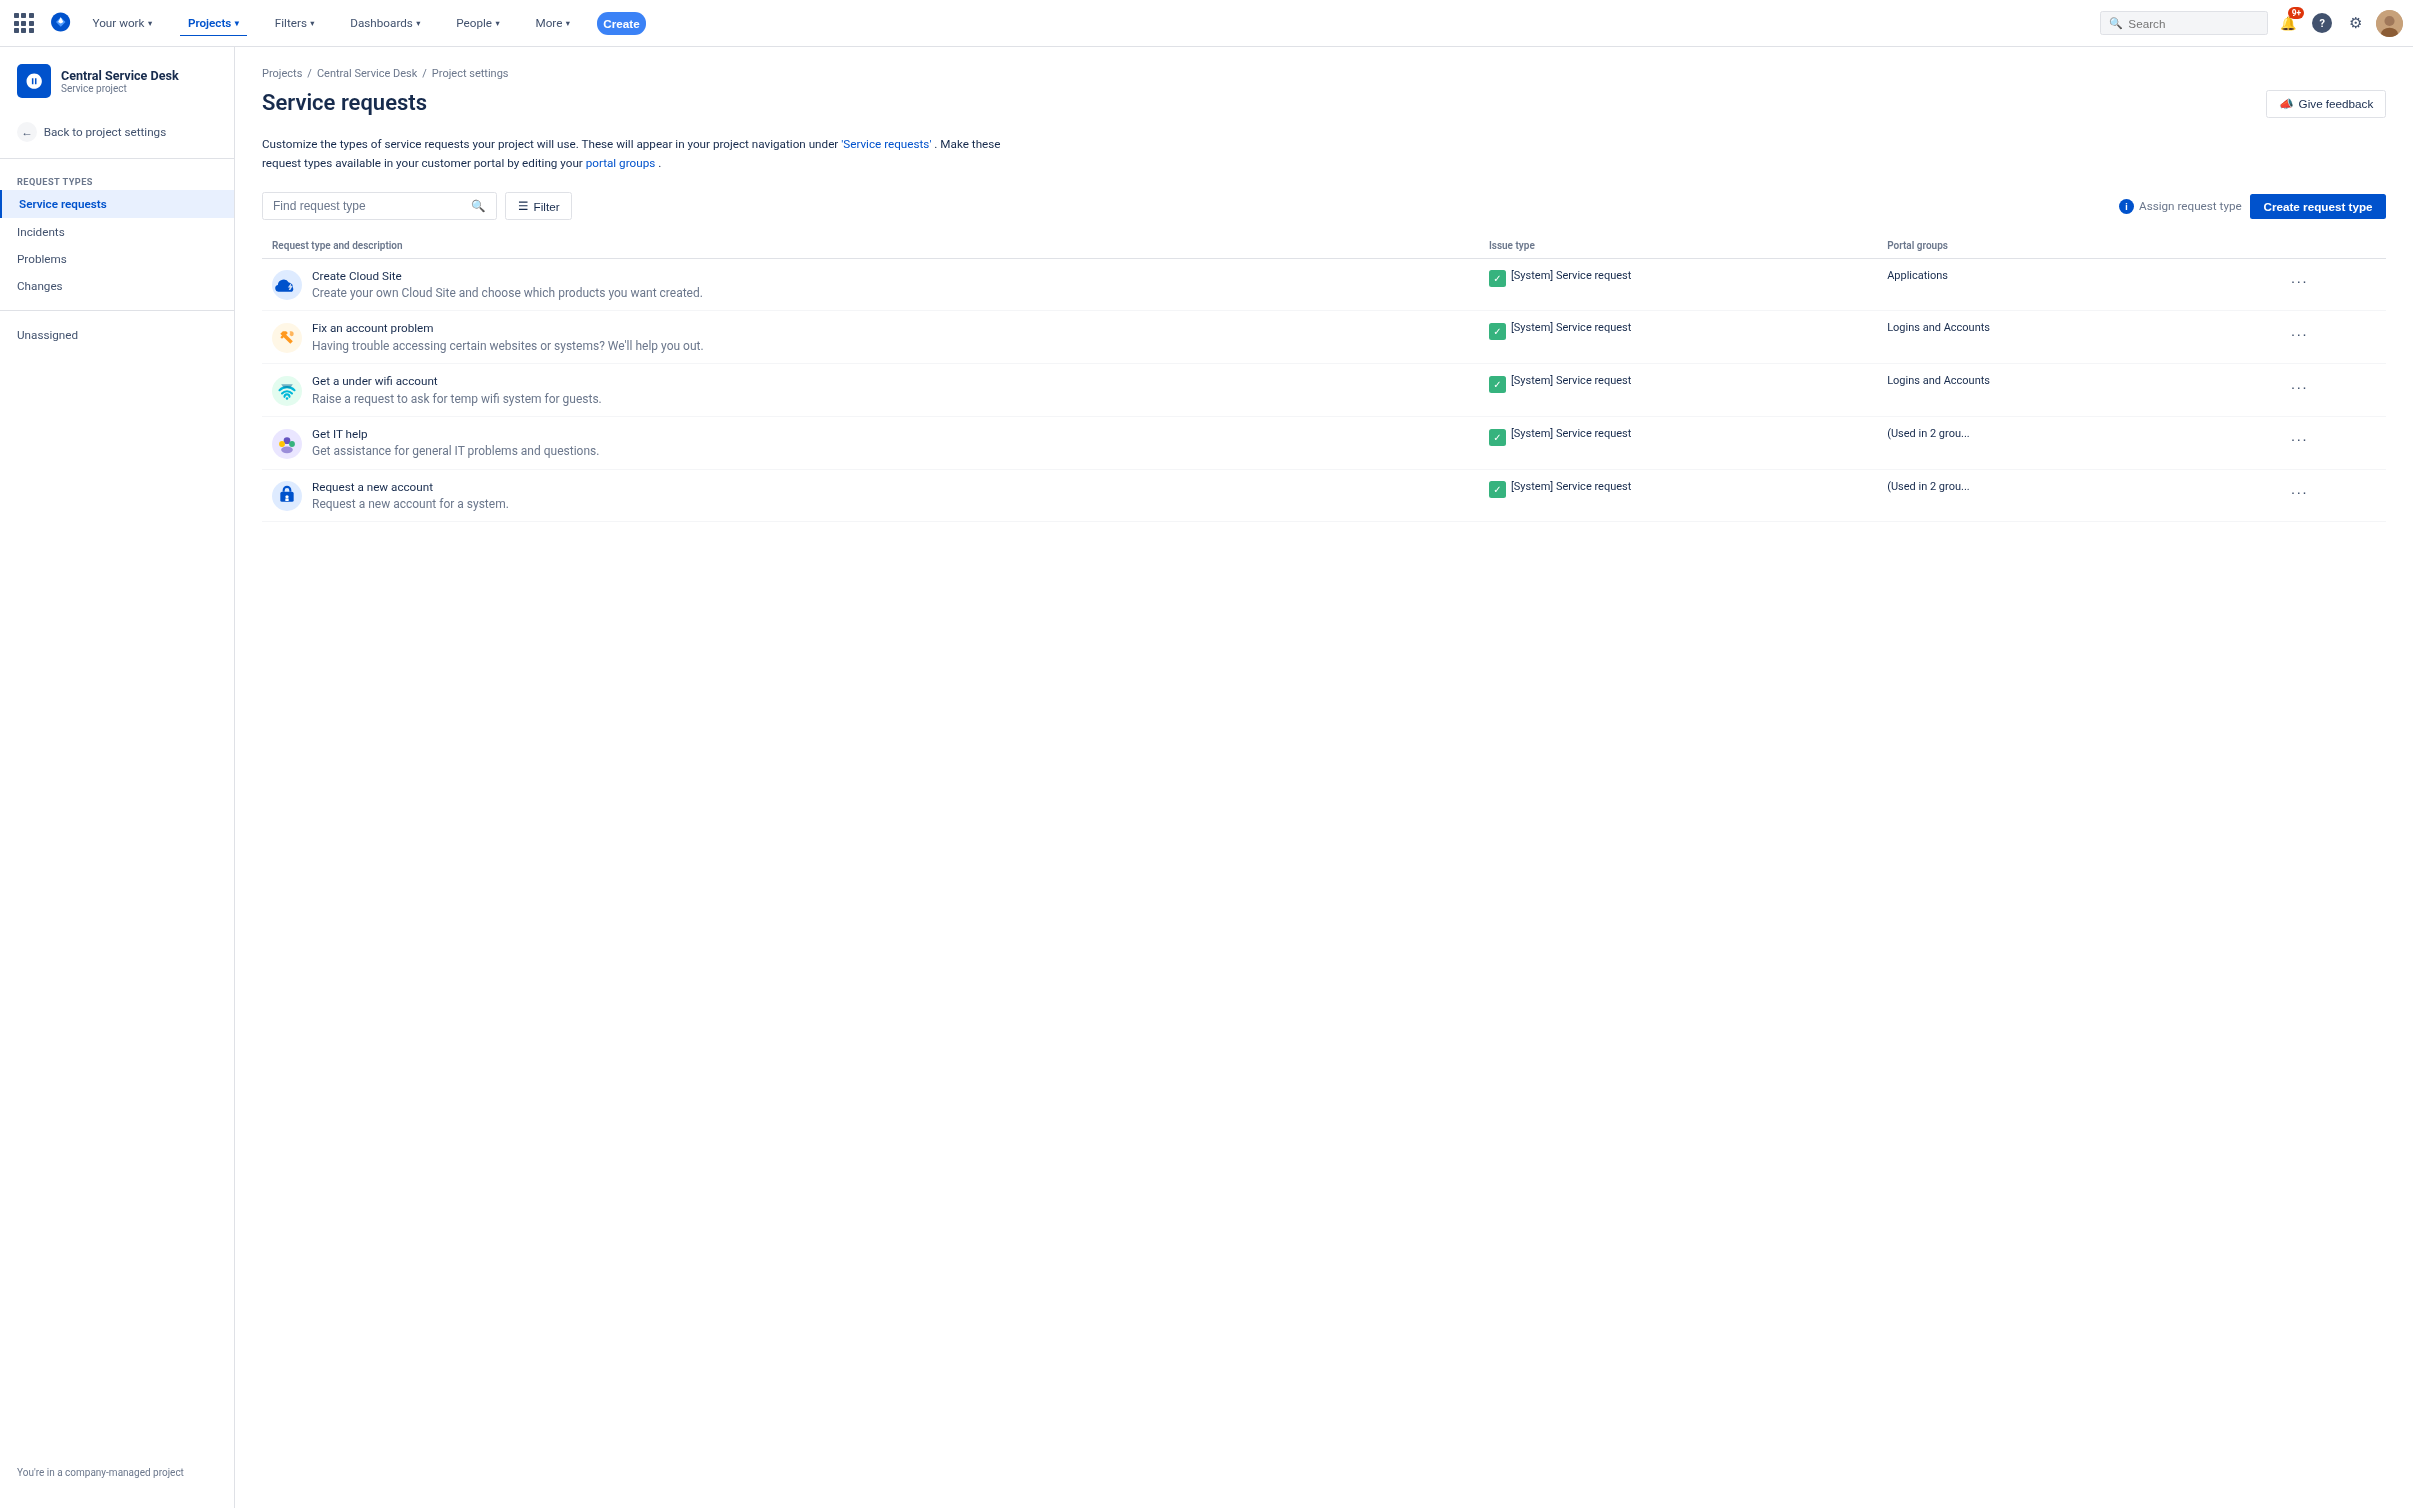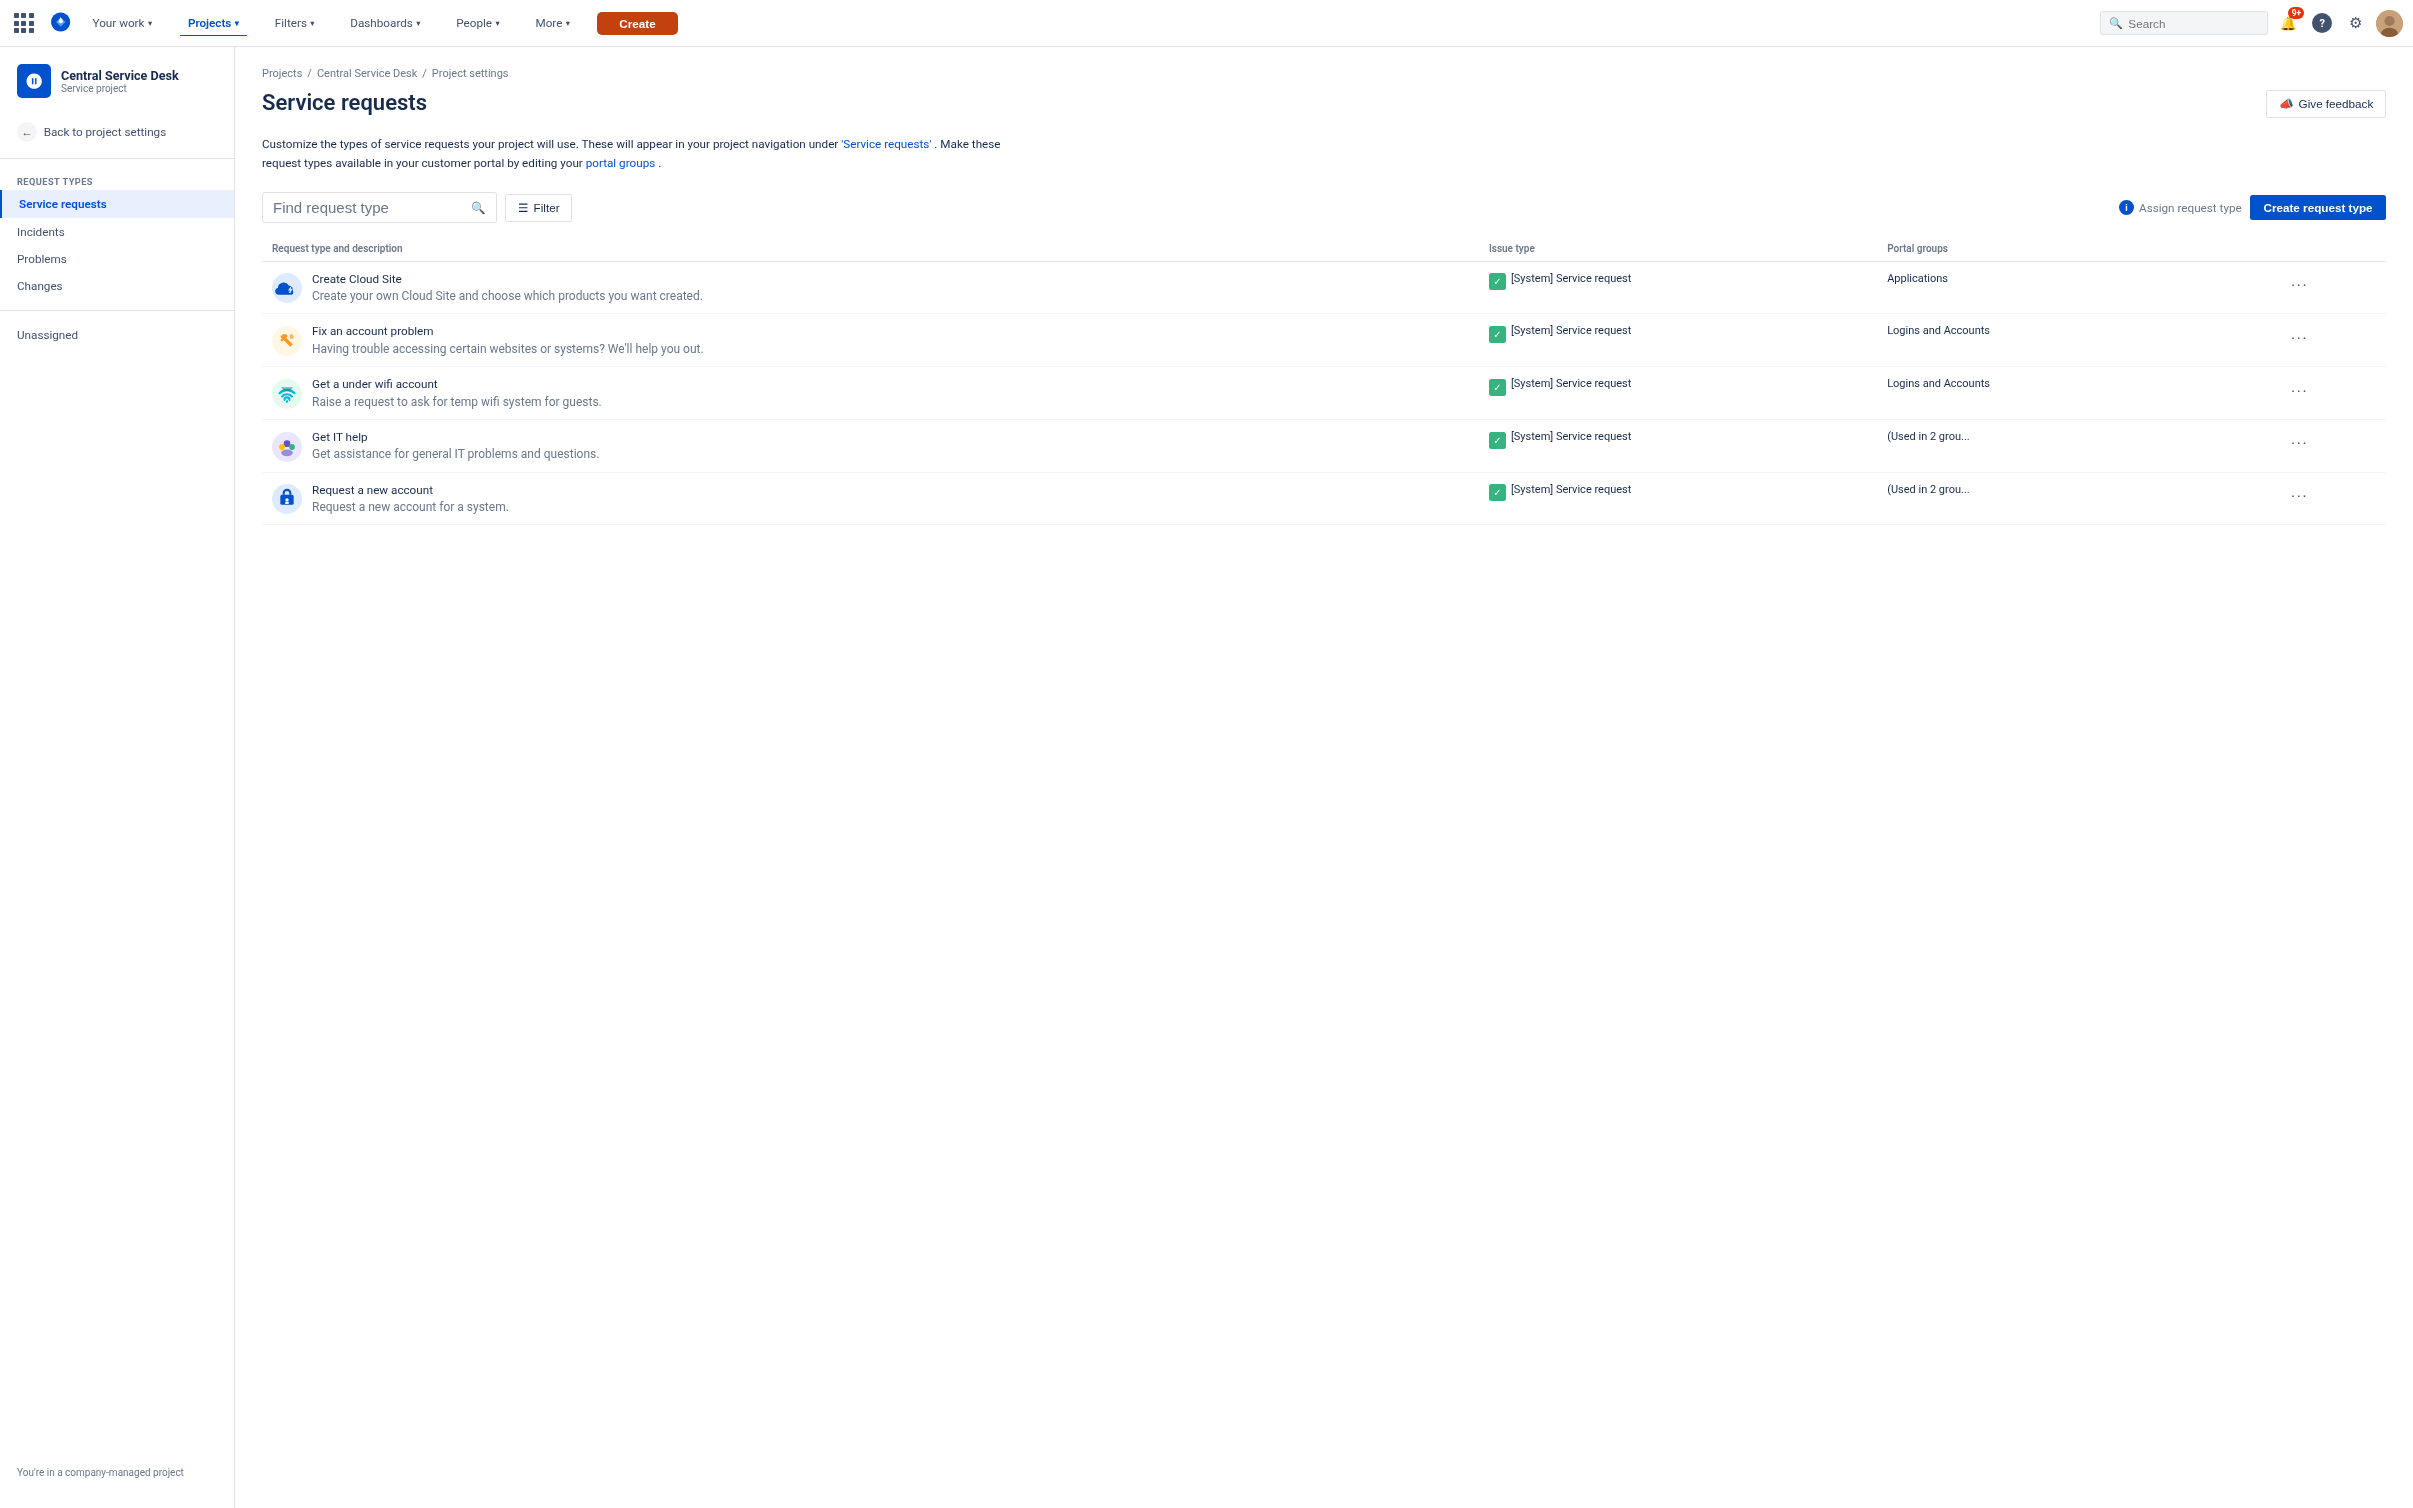--- a/index.html
+++ b/index.html
@@ -18,22 +18,22 @@
     .topnav-logo svg { width: 23.5px; height: 23.5px; }
     .topnav-nav { display: flex; align-items: center; gap: 19px; flex: 1; }
     .nav-item {
       padding: 5px 8.4px; border-radius: 2.5px; cursor: pointer;
       font-size: 11.7px; color: #42526e; display: flex; align-items: center; gap: 3.4px;
       white-space: nowrap;
     }
     .nav-item.active { color: #0052cc; font-weight: 600; border-bottom: 1.7px solid #0052cc; border-radius: 0; }
     .nav-chevron { font-size: 8.4px; }
     .nav-create-btn {
-      background: #c2410c; color: #fff; border: none; border-radius: 5px;
-      padding: 5px 22px; font-size: 11.7px; font-weight: 600; cursor: pointer;
+      background: #3b82f6; color: #fff; border: none; border-radius: 11px;
+      padding: 5px 6px; font-size: 11.7px; font-weight: 600; cursor: pointer;
     }
     .topnav-right { display: flex; align-items: center; gap: 6.7px; margin-left: auto; }
     .search-box {
       display: flex; align-items: center; border: 0.8px solid #dfe1e6; border-radius: 2.5px;
       padding: 4.2px 8.4px; width: 168px; gap: 5px; background: #f4f5f7;
     }
     .search-box input {
       border: none; background: transparent; font-size: 11.7px; outline: none; width: 100%; color: #172b4d;
     }
     .search-icon-sm { color: #6b778c; font-size: 11px; }
@@ -102,21 +102,21 @@
     
     .page-desc { font-size: 11.7px; color: #172b4d; line-height: 1.6; margin-bottom: 20px; max-width: 754px; }
     .page-desc a { color: #0052cc; text-decoration: none; }
 
     
     .toolbar { display: flex; align-items: center; gap: 8.4px; margin-bottom: 13.4px; }
     .search-field {
       display: flex; align-items: center; border: 0.8px solid #dfe1e6; border-radius: 2.5px;
       padding: 5.9px 10px; gap: 6.7px; background: #fff; width: 235px;
     }
-    .search-field input { border: none; outline: none; font-size: 15px; width: 100%; color: #172b4d; }
+    .search-field input { border: none; outline: none; font-size: 12px; width: 100%; color: #172b4d; }
     .search-field input::placeholder { color: #6b778c; }
     .filter-btn {
       display: flex; align-items: center; gap: 5px;
       border: 0.8px solid #dfe1e6; border-radius: 2.5px; padding: 5.9px 11.7px;
       font-size: 11.7px; cursor: pointer; background: #fff; color: #172b4d;
     }
     .toolbar-right { margin-left: auto; display: flex; align-items: center; gap: 8.4px; }
     .assign-req-type {
       display: flex; align-items: center; gap: 5px;
       font-size: 11.7px; color: #6b778c; cursor: pointer;

